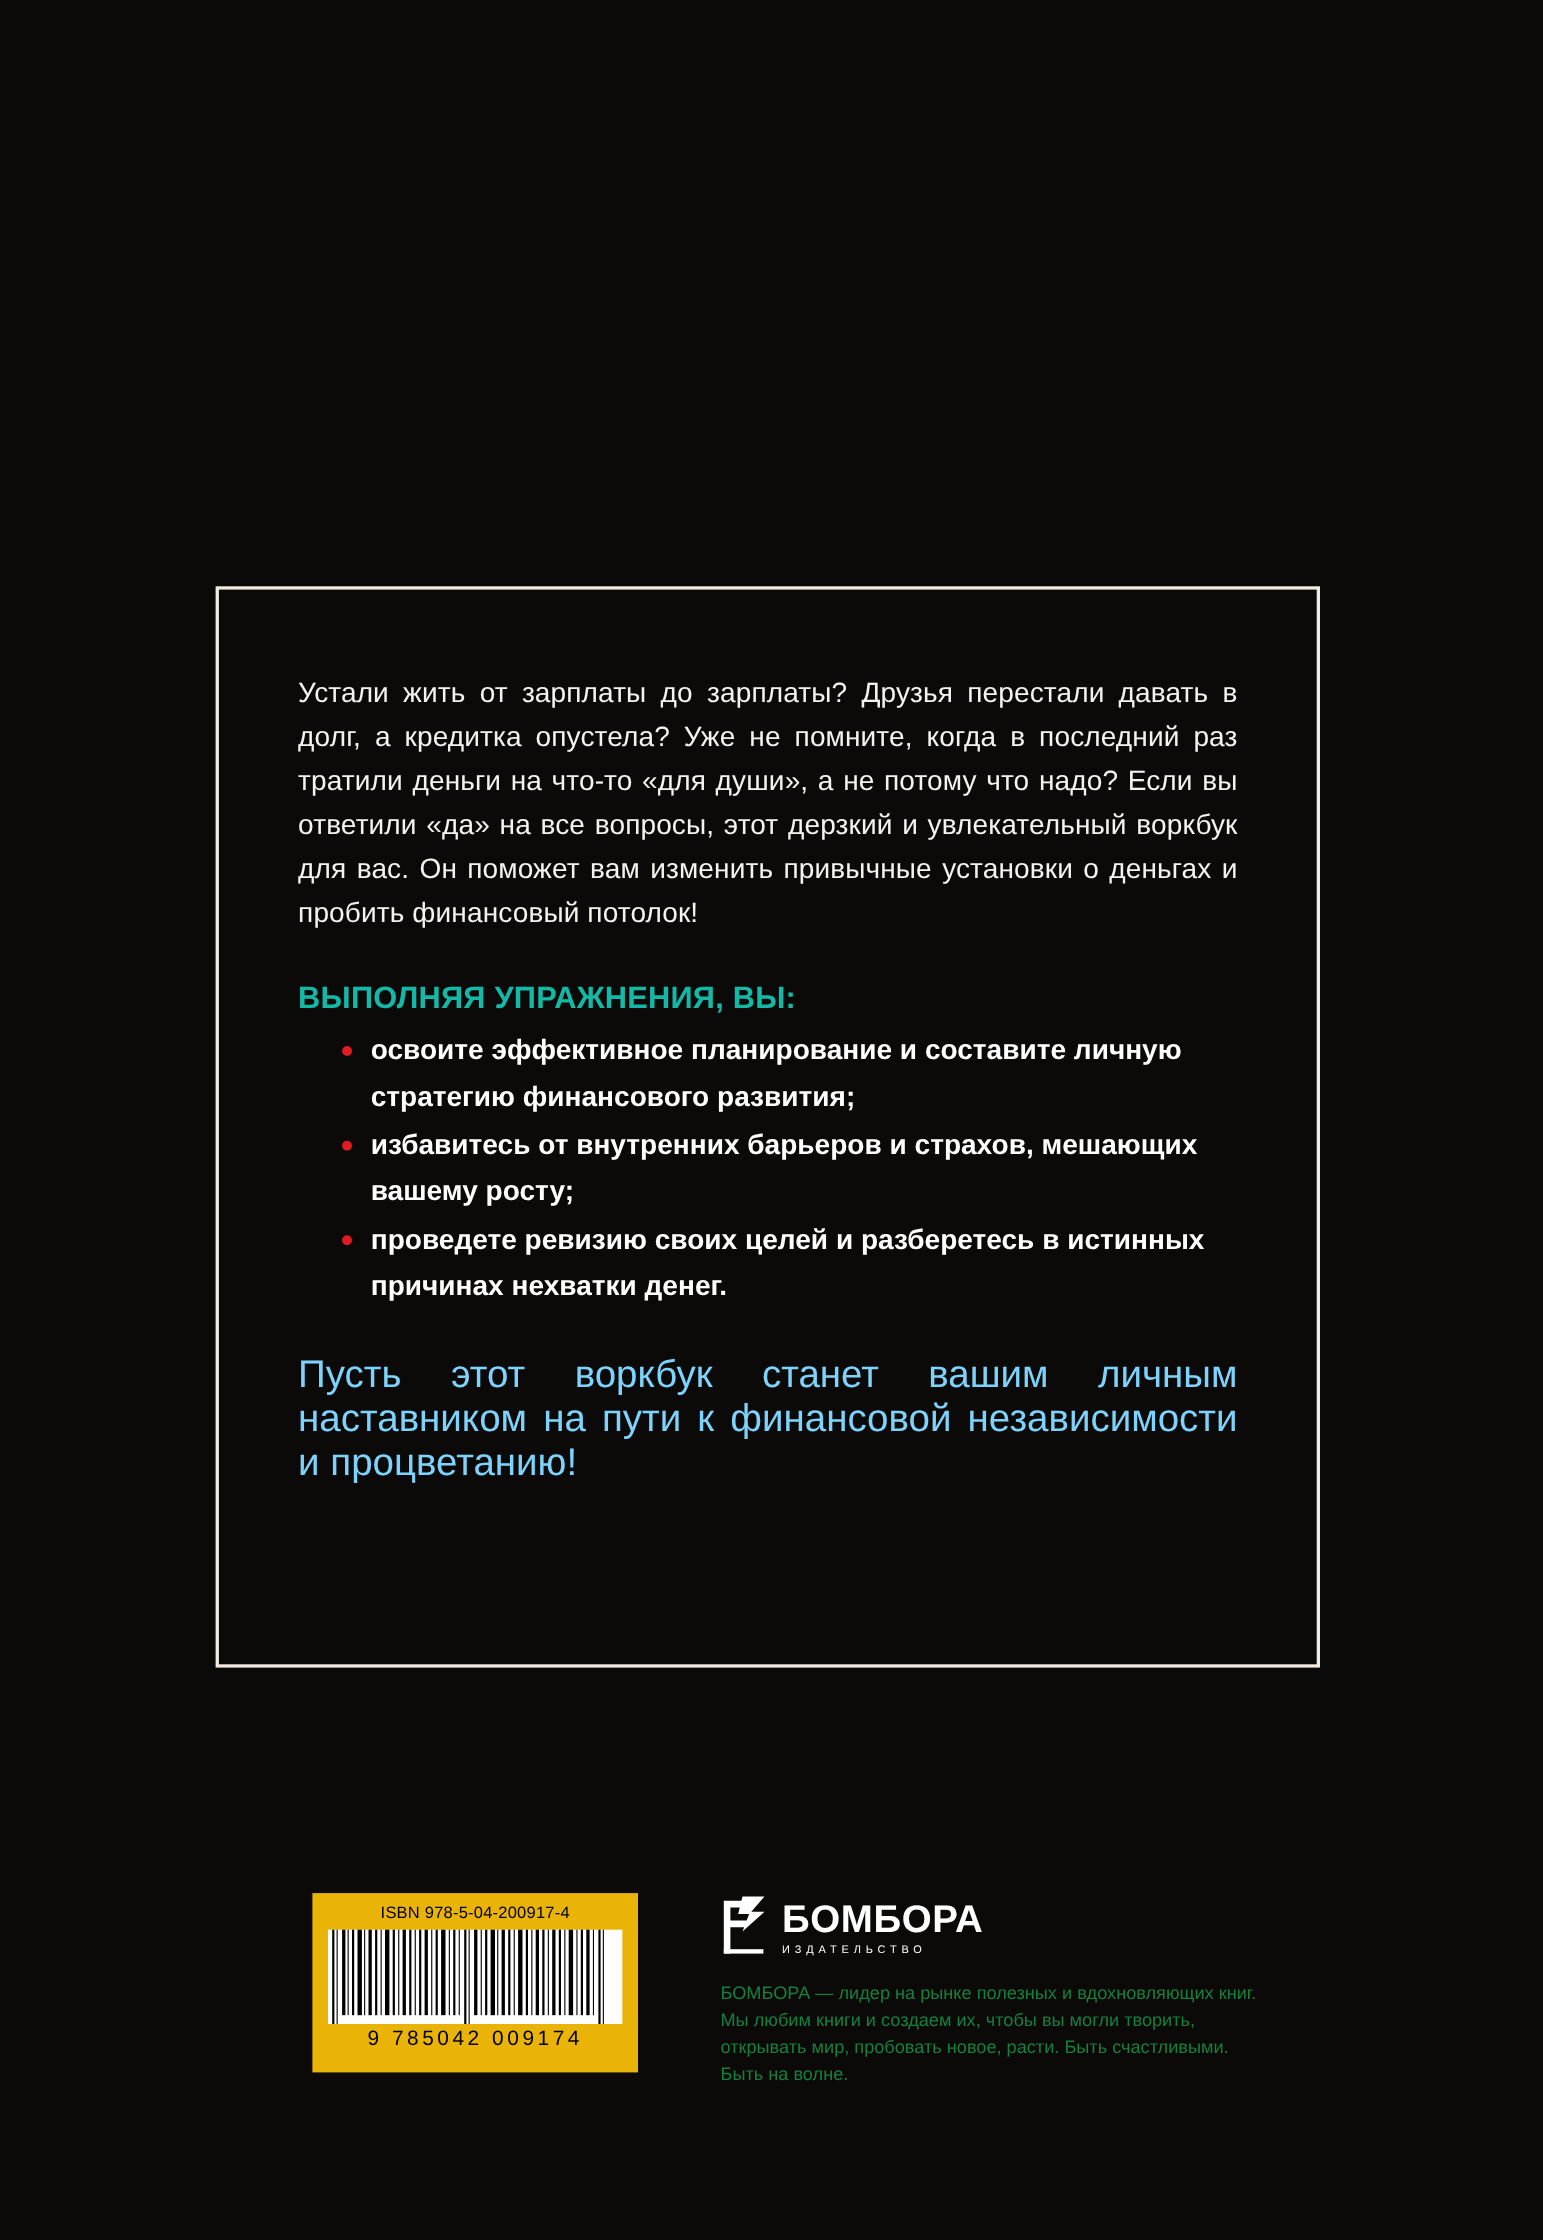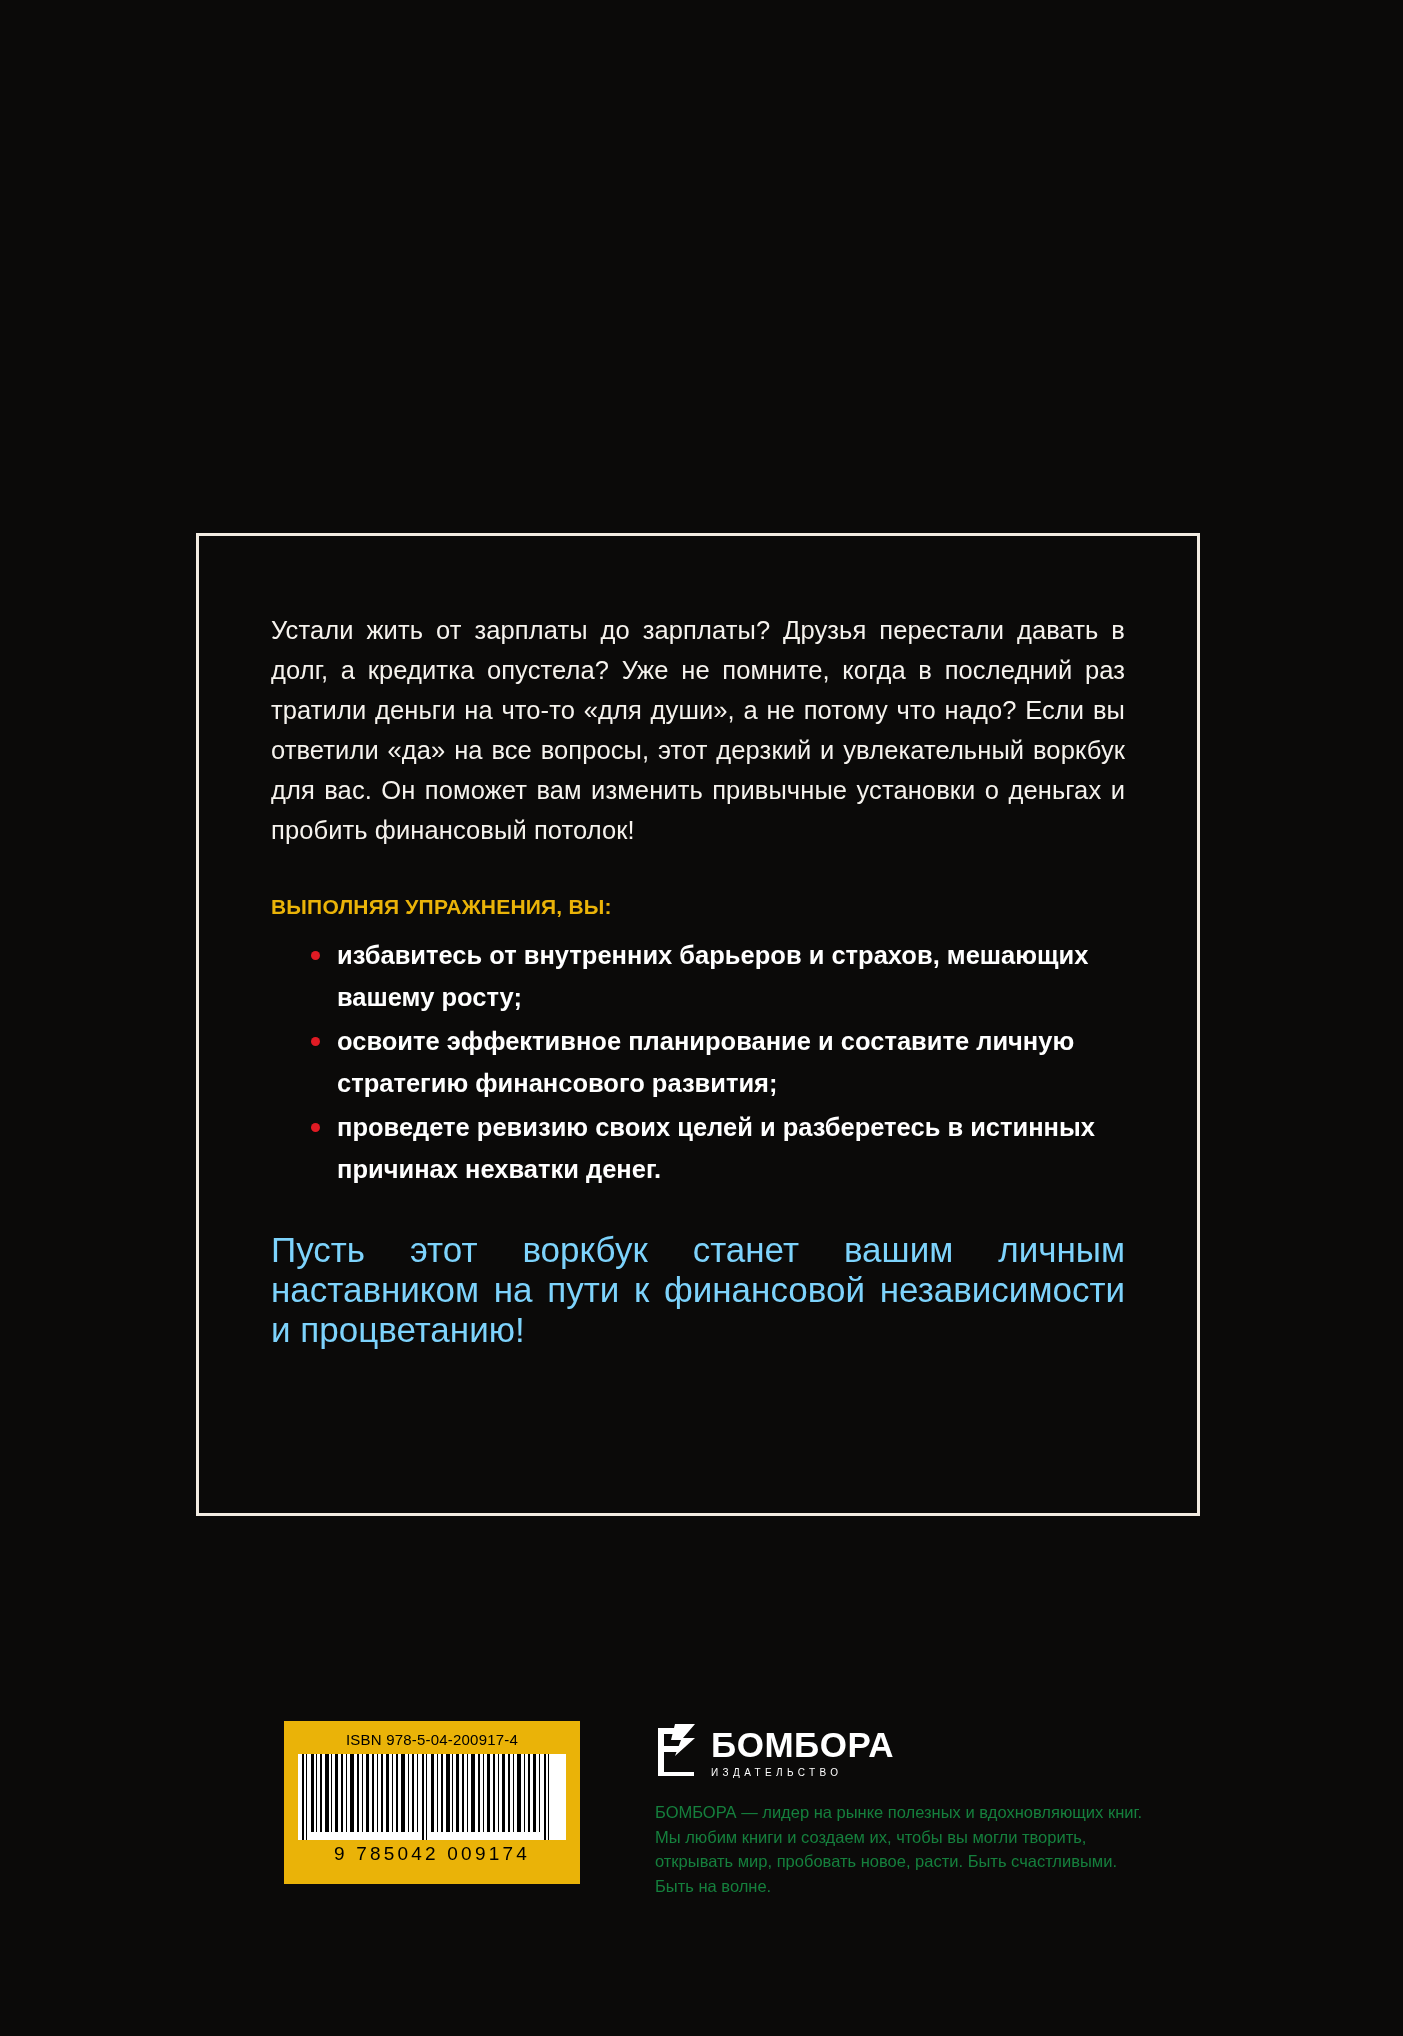--- a/index.html
+++ b/index.html
@@ -45,24 +45,24 @@
   .blurb-para {
     font-size: 25.5px;
     line-height: 40px;
     color: #f6f3ee;
     margin: 0 0 40px 0;
     text-align: justify;
     letter-spacing: 0.1px;
   }
 
   .list-heading {
-    font-size: 21px;
+    font-size: 28px;
     line-height: 34px;
     font-weight: bold;
-    color: #eab308;
+    color: #14b8a6;
     margin: 0 0 10px 0;
     letter-spacing: 0.2px;
   }
 
   ul.bullets {
     list-style: none;
     margin: 0 0 40px 0;
     padding: 0 0 0 40px;
   }
   ul.bullets li {
@@ -170,25 +170,25 @@
   <div class="blurb-frame">
     <div class="blurb-inner">
 
       <p class="blurb-para">Устали жить от зарплаты до зарплаты? Друзья перестали давать в долг, а кредитка опустела? Уже не помните, когда в последний раз тратили деньги на что-то «для души», а не потому что надо? Если вы ответили «да» на все вопросы, этот дерзкий и увлекательный воркбук для вас. Он поможет вам изменить привычные установки о деньгах и пробить финансовый потолок!</p>
 
       <div class="list-heading">ВЫПОЛНЯЯ УПРАЖНЕНИЯ, ВЫ:</div>
 
       <ul class="bullets">
         <li>
           <span class="dot"></span>
-          <span>избавитесь от внутренних барьеров и страхов, мешающих вашему росту;</span>
+          <span>освоите эффективное планирование и составите личную стратегию финансового развития;</span>
         </li>
         <li>
           <span class="dot"></span>
-          <span>освоите эффективное планирование и составите личную стратегию финансового развития;</span>
+          <span>избавитесь от внутренних барьеров и страхов, мешающих вашему росту;</span>
         </li>
         <li>
           <span class="dot"></span>
           <span>проведете ревизию своих целей и разберетесь в истинных причинах нехватки денег.</span>
         </li>
       </ul>
 
       <p class="closing-para">Пусть этот воркбук станет вашим личным наставником на пути к финансовой независимости и процветанию!</p>
     </div>
   </div>

